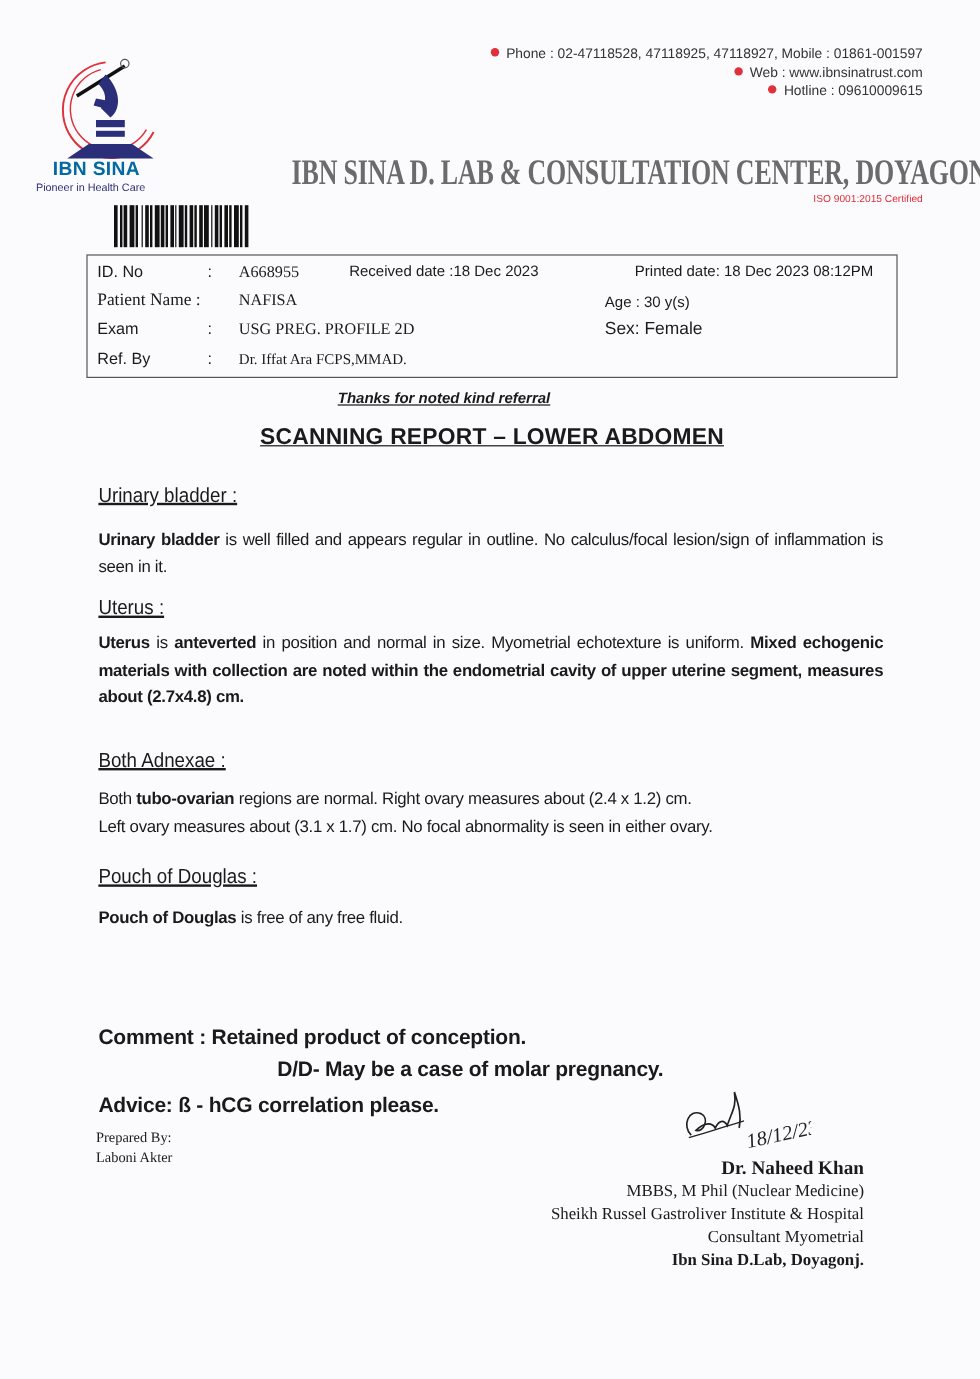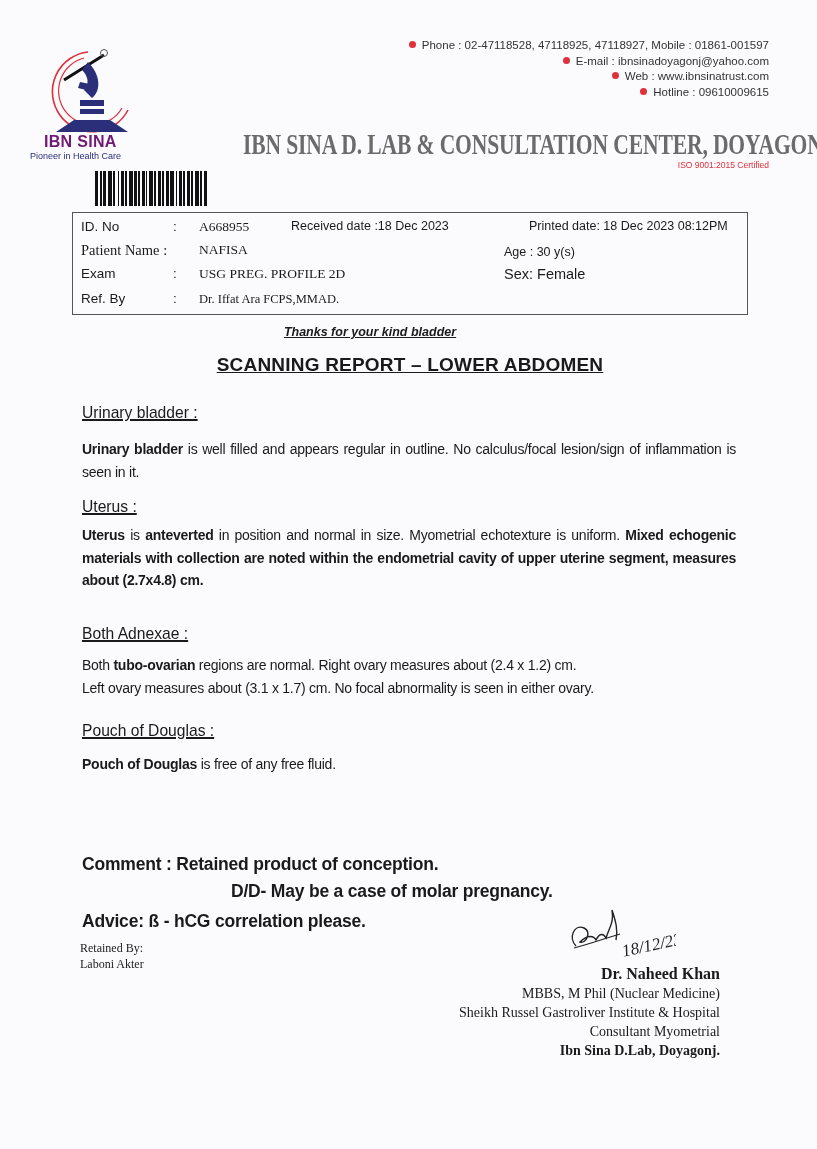--- a/index.html
+++ b/index.html
@@ -13,21 +13,21 @@
   }
   .abs { position: absolute; }
 
   
   .contact { right: 48px; top: 38px; text-align: right; font-size: 11.5px; line-height: 15.6px; color: #333; }
   .contact-line { white-space: nowrap; }
   .bullet { display: inline-block; width: 7px; height: 7px; border-radius: 50%; background: #e0303a; margin-right: 6px; vertical-align: 1px; }
 
   
   .logo { left: 30px; top: 38px; width: 110px; height: 125px; }
-  .logo-name { left: 44px; top: 133px; font-size: 16px; font-weight: bold; color: #701a75; letter-spacing: 0.3px; }
+  .logo-name { left: 44px; top: 133px; font-size: 16px; font-weight: bold; color: #0369a1; letter-spacing: 0.3px; }
   .logo-tag { left: 30px; top: 151px; font-size: 9px; color: #2b2f7a; }
 
   
   .center-title {
     left: 243px; top: 127px;
     font-family: "Liberation Serif", serif;
     font-size: 30px; font-weight: bold; color: #6b6b6b;
     letter-spacing: -0.2px;
     transform: scaleX(0.72); transform-origin: left top;
     white-space: nowrap;
@@ -71,21 +71,20 @@
   .doc-block { left: 400px; width: 320px; text-align: right; font-family: "Liberation Serif", serif; }
   .doc-name { top: 965px; font-size: 16px; font-weight: bold; }
   .doc-line { font-size: 14px; }
   .doc-clinic { font-weight: bold; }
 </style>
 </head>
 <body>
 
 <div class="abs contact">
   <div class="contact-line"><span class="bullet"></span><span>Phone : 02-47118528, 47118925, 47118927, Mobile : 01861-001597</span></div>
-  <div class="contact-line"><span class="bullet"></span><span>E-mail : ibnsinadoyagonj@yahoo.com</span></div>
   <div class="contact-line"><span class="bullet"></span><span>Web : www.ibnsinatrust.com</span></div>
   <div class="contact-line"><span class="bullet"></span><span>Hotline : 09610009615</span></div>
 </div>
 
 <svg class="abs logo" viewBox="0 0 110 125">
 
   <path d="M58 14 A40 40 0 1 0 98 72" fill="none" stroke="#e0303a" stroke-width="1.6"></path>
   <path d="M54 20 A34 34 0 1 0 92 70" fill="none" stroke="#e0303a" stroke-width="1.2"></path>
 
   <line x1="34" y1="42" x2="74" y2="17" stroke="#111" stroke-width="3"></line>
@@ -152,41 +151,41 @@
     <span class="val">USG PREG. PROFILE 2D</span>
     <span class="sex">Sex: Female</span>
   </div>
   <div class="info-row" style="top:78px;width:100%">
     <span class="lbl">Ref. By</span>
     <span class="colon">:</span>
     <span class="val" style="font-size:12.5px;top:1px">Dr. Iffat Ara FCPS,MMAD.</span>
   </div>
 </div>
 
-<div class="abs thanks">Thanks for your kind bladder</div>
+<div class="abs thanks">Thanks for noted kind referral</div>
 <div class="abs report-title">SCANNING REPORT – LOWER ABDOMEN</div>
 
 <div class="abs sec-head" style="top:403px">Urinary bladder :</div>
 <div class="abs para narrow" style="top:438px"><b>Urinary bladder</b><span> is well filled and appears regular in outline. No calculus/focal lesion/sign of inflammation is seen in it.</span></div>
 
 <div class="abs sec-head" style="top:497px">Uterus :</div>
 <div class="abs para narrow" style="top:524px"><b>Uterus</b><span> is </span><b>anteverted</b><span> in position and normal in size. Myometrial echotexture is uniform. </span><b>Mixed echogenic materials with collection are noted within the endometrial cavity of upper uterine segment, measures about (2.7x4.8) cm.</b></div>
 
 <div class="abs sec-head" style="top:624px">Both Adnexae :</div>
 <div class="abs para narrow" style="top:654px;text-align:left"><span>Both </span><b>tubo-ovarian</b><span> regions are normal. Right ovary measures about (2.4 x 1.2) cm.</span><br><span>Left ovary measures about (3.1 x 1.7) cm. No focal abnormality is seen in either ovary.</span></div>
 
 <div class="abs sec-head" style="top:721px">Pouch of Douglas :</div>
 <div class="abs para narrow" style="top:753px"><b>Pouch of Douglas</b><span> is free of any free fluid.</span></div>
 
 <div class="abs big" style="top:818px">Comment : Retained product of conception.</div>
 <div class="abs big" style="top:845px;left:231px">D/D- May be a case of molar pregnancy.</div>
 <div class="abs big" style="top:875px">Advice: ß  - hCG  correlation please.</div>
 
 <div class="abs prepared">
-  <div>Retained By:</div>
+  <div>Prepared By:</div>
   <div>Laboni Akter</div>
 </div>
 
 <svg class="abs sig-scrawl" viewBox="0 0 110 62">
   <path d="M10 42 C2 34 8 20 18 24 C26 28 20 40 14 38 C22 30 28 32 30 36 C34 28 38 30 40 34 C44 22 48 18 46 6 C50 18 52 26 50 36" fill="none" stroke="#222" stroke-width="1.4"></path>
   <path d="M8 44 C24 40 40 34 54 30" fill="none" stroke="#222" stroke-width="1.1"></path>
   <text x="56" y="50" font-family="Liberation Serif, serif" font-size="17" fill="#222" font-style="italic" transform="rotate(-12 70 45)">18/12/23</text>
 </svg>
 
 <div class="abs doc-block doc-name">Dr. Naheed Khan</div>

